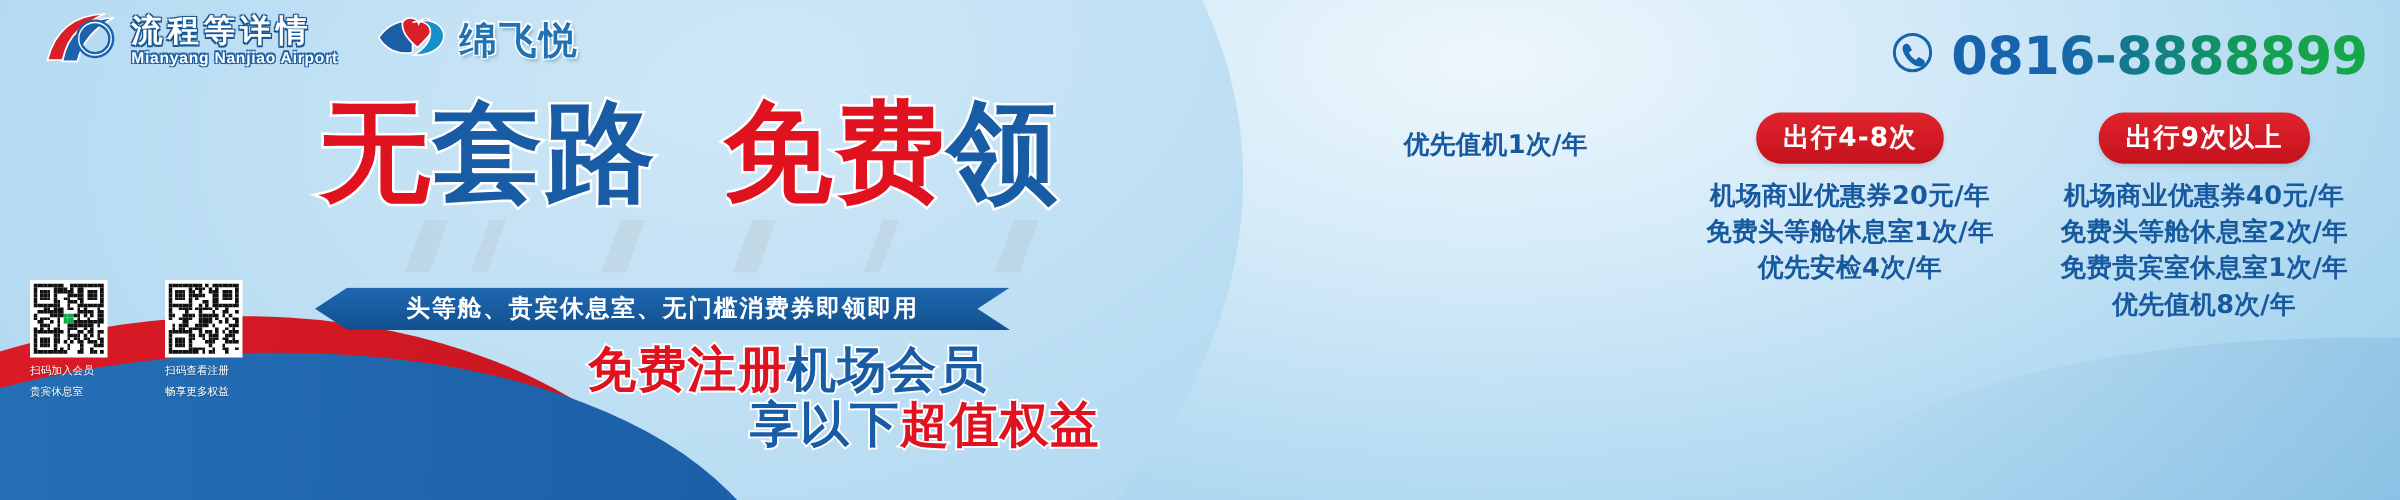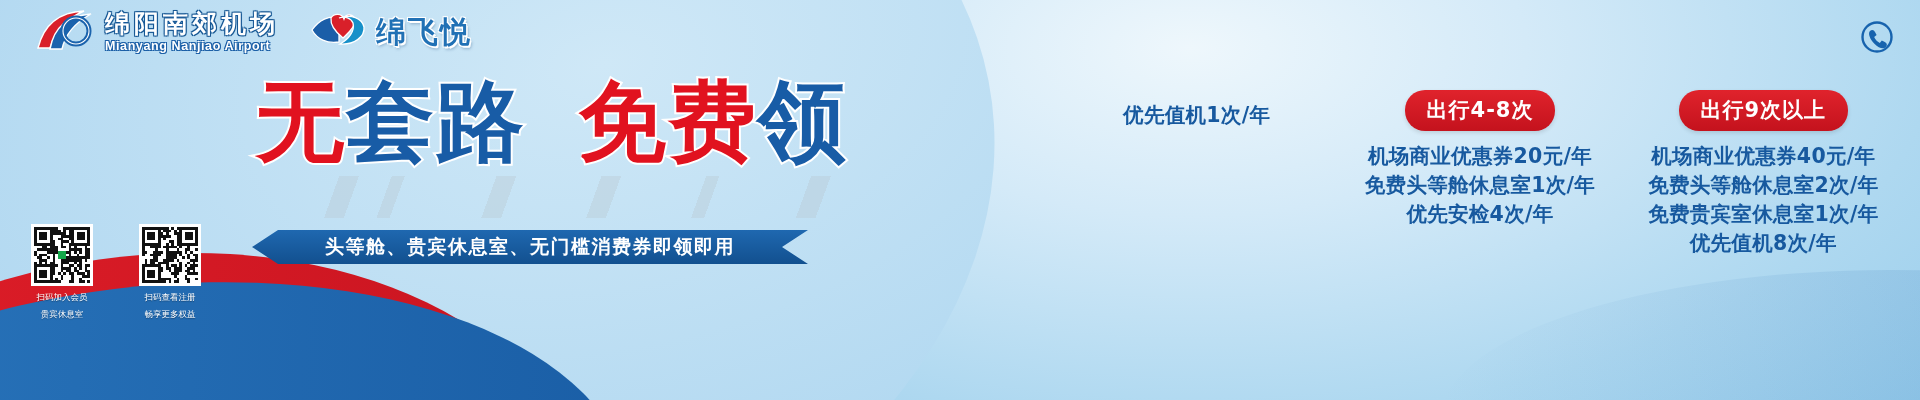--- a/index.html
+++ b/index.html
@@ -132,21 +132,21 @@
   }
   .col-list { margin-top:11px; text-align:center; }
   .col-item {
     color:#17599f; font-size:20.5px; font-weight:bold; line-height:1.42;
     letter-spacing:.3px; white-space:nowrap;
     font-family:"DejaVu Sans","Liberation Sans",sans-serif;
   }
 
   
   #qrs { position:absolute; left:24px; top:224px; display:flex; gap:32px; z-index:40; }
-  .qr-unit { display:flex; flex-direction:column; align-items:center; width:76px; }
+  .qr-unit { display:flex; flex-direction:column; align-items:flex-start; width:76px; }
   .qr-img {
     width:62px; height:62px; background:#fff; padding:3px;
     display:grid; grid-template-columns:repeat(21,1fr); grid-template-rows:repeat(21,1fr);
   }
   .qr-img i { display:block; }
   .qr-cap {
     margin-top:6px; color:#ffffff; font-size:8.5px; line-height:1.35; text-align:center;
     font-family:"DejaVu Sans","Liberation Sans",sans-serif; white-space:nowrap;
     text-shadow:0 1px 1px rgba(0,0,0,.35);
   }
@@ -181,21 +181,21 @@
     <div class="logo-unit">
       <span>
         <svg width="62" height="44" viewBox="0 0 62 44">
           <path d="M4 40 C10 16 26 4 50 3 C36 9 22 20 16 40 Z" fill="#d9202a" stroke="#ffffff" stroke-width="1.4"></path>
           <path d="M16 41 C20 19 33 8 57 6 C44 13 32 23 28 41 Z" fill="#1b63ad" stroke="#ffffff" stroke-width="1.4"></path>
           <ellipse cx="42" cy="23" rx="13" ry="13" fill="none" stroke="#1b63ad" stroke-width="5"></ellipse>
           <ellipse cx="42" cy="23" rx="13" ry="13" fill="none" stroke="#ffffff" stroke-width="1.1"></ellipse>
         </svg>
       </span>
       <div>
-        <div class="logo-text-cn">绵阳南郊机场</div>
+        <div class="logo-text-cn">流程等详情</div>
         <div class="logo-text-en">Mianyang Nanjiao Airport</div>
       </div>
     </div>
 
     <div class="logo-unit">
       <span>
         <svg width="58" height="42" viewBox="0 0 58 42">
           <path d="M3 21 C10 11 20 6 30 9 L30 33 C18 35 8 30 3 21 Z" fill="#1b5ea8" stroke="#fff" stroke-width="1.3"></path>
           <path d="M22 9 C25 4 33 4 35 10 C37 4 45 5 46 11 C47 18 38 25 34 29 C29 25 21 17 22 9 Z" fill="#d9202a" stroke="#fff" stroke-width="1.3"></path>
           <path d="M30 9 C42 5 53 9 55 18 C56 28 45 36 31 35 C40 30 46 22 44 14 C42 9 36 7 30 9 Z" fill="#1790c9" stroke="#fff" stroke-width="1.3"></path>
@@ -206,36 +206,45 @@
 
   </div>
 
   <div id="phone">
     <span>
       <svg width="34" height="34" viewBox="0 0 34 34">
         <circle cx="17" cy="17" r="14.5" fill="none" stroke="#1763ae" stroke-width="2.4"></circle>
         <path d="M10 11 c2-2 4-1 5 1 l1.6 3 -2.4 2 c1 2.6 3 4.7 5.6 5.9 l2-2.4 3 1.6 c2 1 3 3 1 5 -2.4 2.4-7 1-11.4-3.4 S7.6 13.4 10 11 Z" fill="#1763ae"></path>
       </svg>
     </span>
+    <div id="phone-num">0816-8888899</div>
   </div>
 
   <div id="headline">
     <span class="hl red">无</span>
     <span class="hl blue">套路</span>
     <span id="hl-gap"></span>
     <span class="hl red">免费</span>
     <span class="hl blue">领</span>
   </div>
 
   <div id="ribbon-wrap">
     <div id="ribbon-inner">
       <span id="ribbon-text">头等舱、贵宾休息室、无门槛消费券即领即用</span>
     </div>
   </div>
 
+  <div id="slogan">
+    <div class="sl-line" id="sl1">
+      <span class="sl red">免费注册</span><span class="sl blue">机场会员</span>
+    </div>
+    <div class="sl-line" id="sl2">
+      <span class="sl blue">享以下</span><span class="sl red">超值权益</span>
+    </div>
+  </div>
 
   <div id="cols">
 
     <div class="col">
       <div class="col-list">
         <div class="col-item">优先值机1次/年</div>
       </div>
     </div>
 
     <div class="col">

